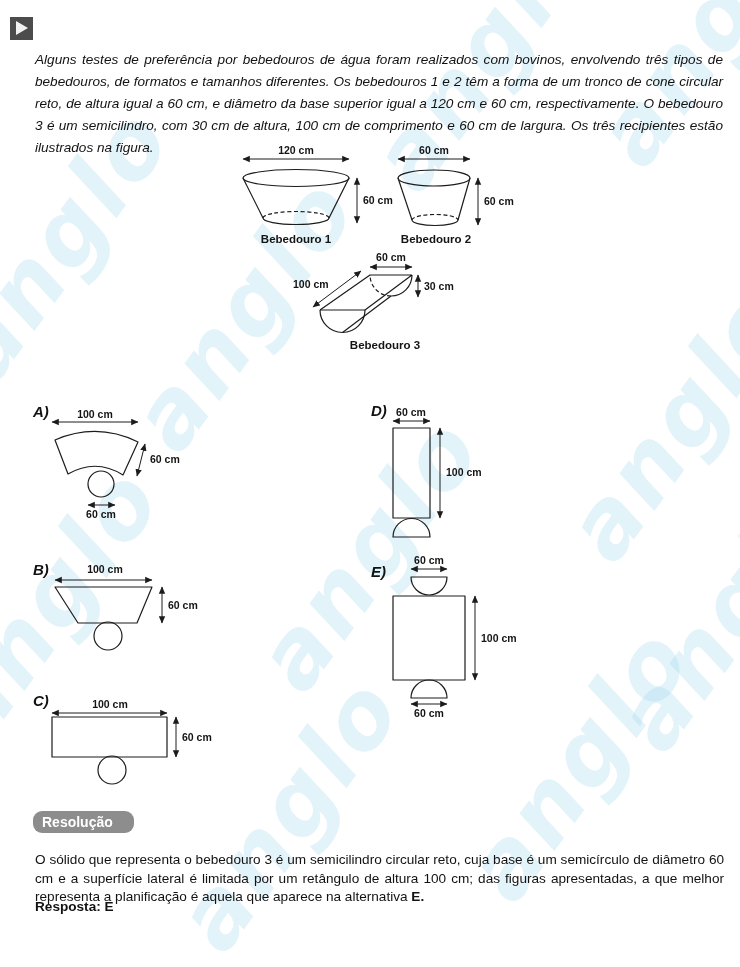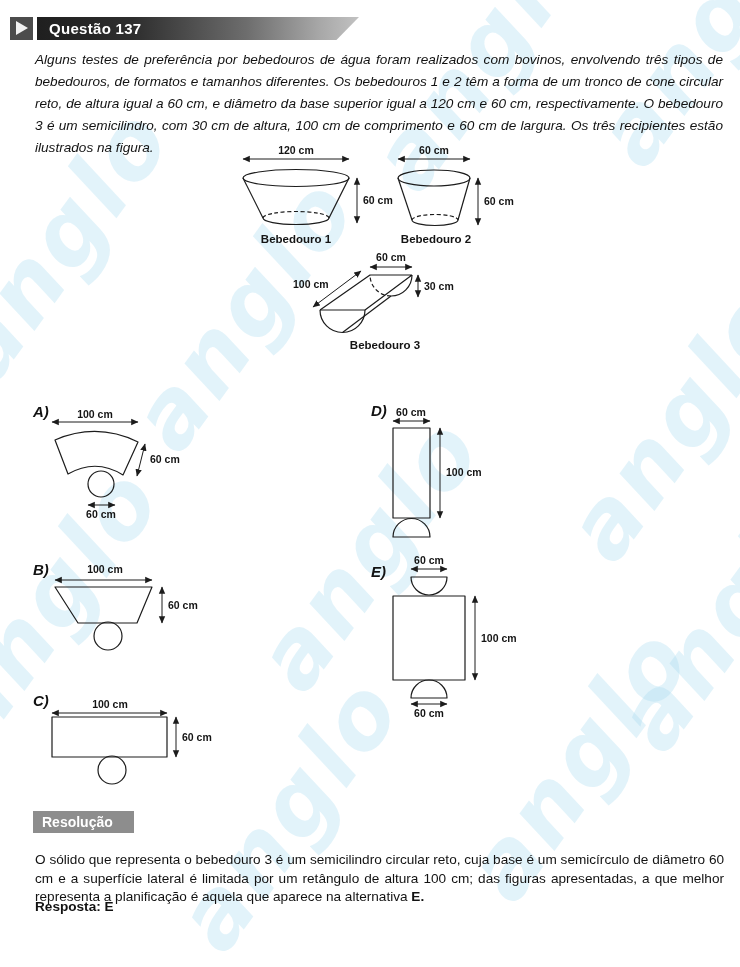--- a/index.html
+++ b/index.html
@@ -18,21 +18,21 @@
       clip-path:polygon(0 0,100% 0,93% 100%,0 100%);}
   .qbar .t{color:#ffffff;font-weight:700;font-size:15px;line-height:23px;padding-left:12px;letter-spacing:.3px;}
   
   .para{position:absolute;left:35px;width:688px;font-size:13.6px;line-height:22px;
         text-align:justify;font-style:italic;color:#121212;}
   .intro{top:49px;}
   .quest{top:366px;}
   .res-text{position:absolute;left:35px;top:839px;width:689px;font-size:13.6px;line-height:18.5px;
         text-align:justify;font-style:normal;color:#121212;margin-top:12px;}
   .answer{position:absolute;left:35px;top:899px;font-size:13.6px;font-weight:700;color:#121212;}
-  .resbox{position:absolute;left:33px;top:811px;width:101px;height:22px;background:#8d8d8d;}
+  .resbox{position:absolute;left:33px;top:811px;width:101px;height:22px;background:#8d8d8d;border-radius:9px;}
   .resbox .t{color:#ffffff;font-weight:700;font-size:14px;line-height:22px;padding-left:9px;}
   
   .opt-label{position:absolute;font-style:italic;font-weight:700;font-size:15px;color:#121212;}
   
   svg{position:absolute;overflow:visible;}
   .shape{stroke:#1c1c1c;stroke-width:1.2;fill:none;stroke-linejoin:round;}
   .dash{stroke-dasharray:4 2.5;}
   .dim{stroke:#1c1c1c;stroke-width:1;fill:none;}
   svg text{font-family:"Liberation Sans",sans-serif;font-size:10.5px;font-weight:700;fill:#141414;font-style:normal;}
   svg text.cap{font-size:11.5px;}
@@ -49,23 +49,20 @@
   <span class="wm" style="left:215px;top:500px">anglo</span>
   <span class="wm" style="left:525px;top:370px">anglo</span>
   <span class="wm" style="left:-105px;top:550px">anglo</span>
   <span class="wm" style="left:135px;top:760px">anglo</span>
   <span class="wm" style="left:425px;top:710px">anglo</span>
   <span class="wm" style="left:575px;top:560px">anglo</span>
 
   <div class="qicon">
       <span class="tri"></span>
     </div>
-  <div class="qbar">
-    <div class="t">Questão 137</div>
-  </div>
 
   <div class="para intro">Alguns testes de preferência por bebedouros de água foram realizados com bovinos, envolvendo três tipos de bebedouros, de formatos e tamanhos diferentes. Os bebedouros 1 e 2 têm a forma de um tronco de cone circular reto, de altura igual a 60 cm, e diâmetro da base superior igual a 120 cm e 60 cm, respectivamente. O bebedouro 3 é um semicilindro, com 30 cm de altura, 100 cm de comprimento e 60 cm de largura. Os três recipientes estão ilustrados na figura.</div>
 
   <svg style="left:236px;top:144px" width="165" height="105" viewBox="0 0 165 105">
     <defs>
         <marker id="ah-b1" viewBox="0 0 10 10" refX="8.5" refY="5" markerWidth="8" markerHeight="8" orient="auto-start-reverse" markerUnits="userSpaceOnUse">
           <path d="M0,1 L9,5 L0,9 Z" fill="#1c1c1c"></path>
         </marker>
       </defs>
     <line class="dim" x1="7" y1="15" x2="113" y2="15" marker-start="url(#ah-b1)" marker-end="url(#ah-b1)"></line>

